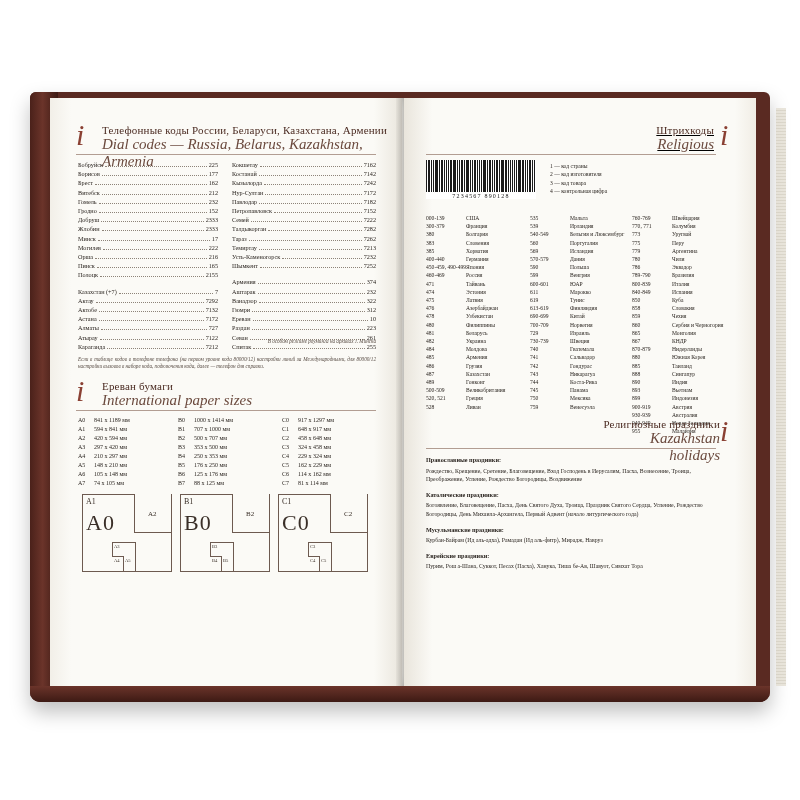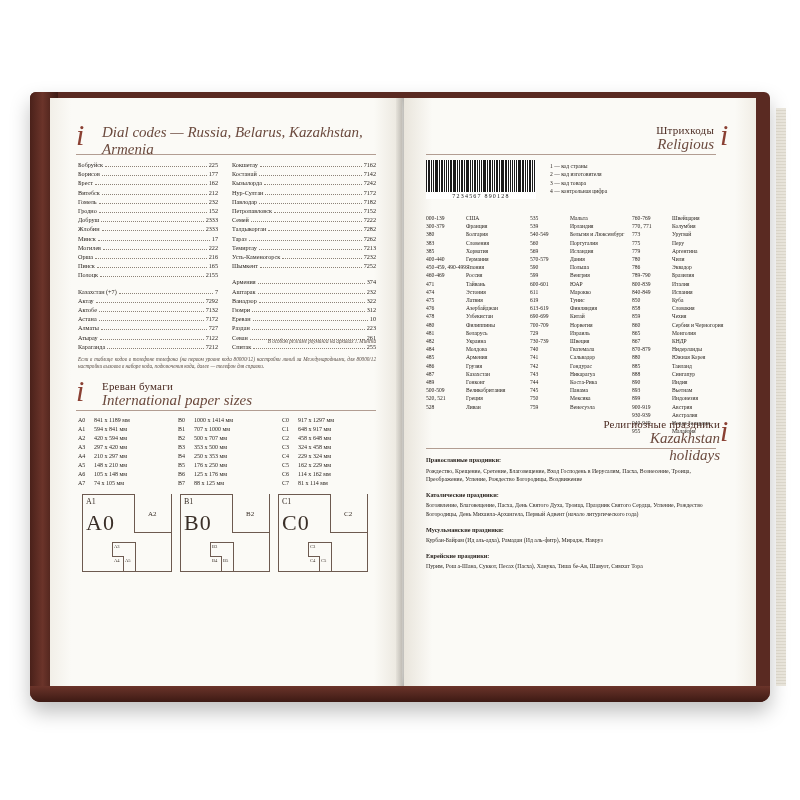--- a/index.html
+++ b/index.html
@@ -113,20 +113,21 @@
 
     <div class="pages">
       <div class="edge-left"></div>
       <div class="edge-right"></div>
 
       <div class="page left">
 
         <div class="ibadge" style="left:26px;top:22px;">i</div>
 
         <div class="hdr" style="left:52px;top:26px;">
+          <div class="t1">Телефонные коды России, Беларуси, Казахстана, Армении</div>
           <div class="t2">Dial codes — Russia, Belarus, Kazakhstan, Armenia</div>
         </div>
         <div class="rule" style="left:26px;top:56px;width:300px;"></div>
 
         <div class="col" id="dial-col1" style="left:28px;top:62px;width:140px;">
             <div class="row">
               <span class="n">Бобруйск</span>
               <span class="d"></span>
               <span class="v">225</span>
             </div>
@@ -483,21 +484,21 @@
             </div>
           </div>
       </div>
 
       <div class="gutter"></div>
 
       <div class="page right">
 
         <div class="ibadge" style="left:316px;top:22px;">i</div>
 
-        <div class="hdr" style="left:200px;top:26px;width:110px;text-align:right;">
+        <div class="hdr" style="left:200px;top:26px;width:110px;text-align:right;text-decoration:underline;">
           <div class="t1">Штрихкоды</div>
           <div class="t2">Religious</div>
         </div>
         <div class="rule" style="left:22px;top:56px;width:290px;"></div>
 
         <div class="bc" style="left:22px;top:62px;width:110px;">
           <div class="bars" id="barcode-bars">
               <i style="width: 1px;"></i>
               <i style="width: 2px;"></i>
               <i style="width: 1px;"></i>

